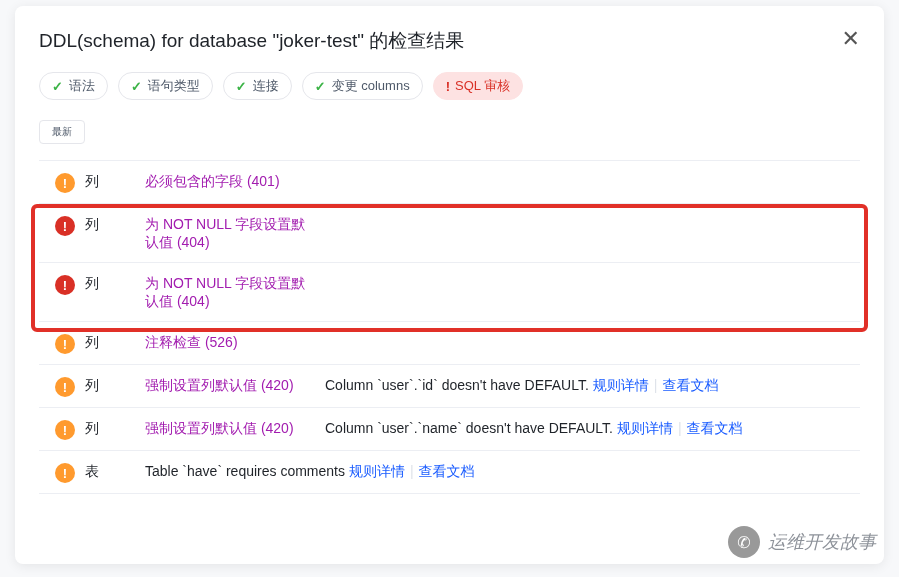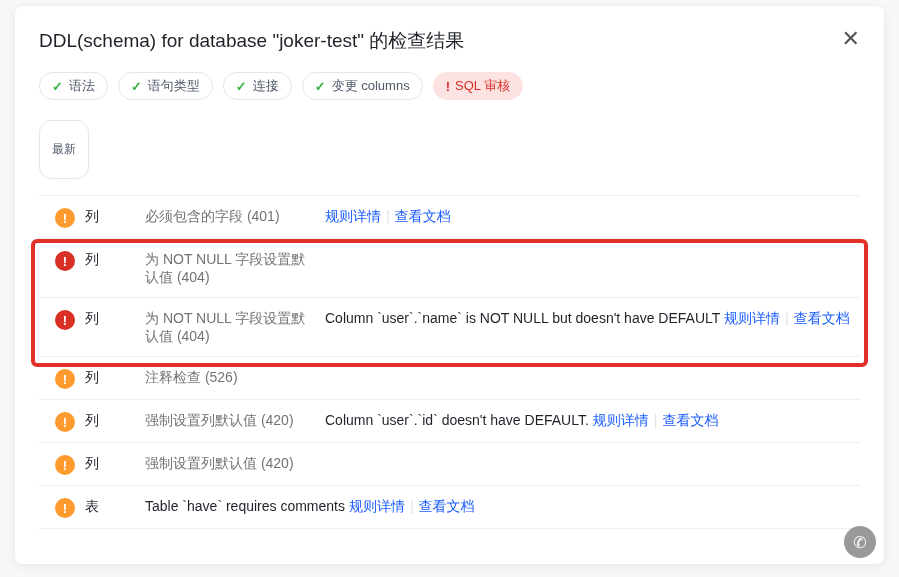--- a/index.html
+++ b/index.html
@@ -24,34 +24,34 @@
     border: 1px solid #e5e6eb; border-radius: 16px;
     padding: 4px 12px; font-size: 13px; color: #4e5969;
     background: #fff;
   }
   .tag .check { color: #3bb346; margin-right: 6px; font-weight: bold; }
   .tag.err { background: #fde2e2; border-color: #fde2e2; color: #d93026; }
   .tag.err .bang { color: #d93026; margin-right: 5px; font-weight: bold; }
 
   .latest {
     display: inline-block; margin-top: 20px;
-    border: 1px solid #e5e6eb; border-radius: 12px;
-    padding: 20px 12px; font-size: 12px; color: #4e5969;
+    border: 1px solid #e5e6eb; border-radius: 4px;
+    padding: 4px 12px; font-size: 10px; color: #4e5969;
   }
 
   .table { margin-top: 16px; border-top: 1px solid #eceef3; position: relative; }
   .row {
     display: flex; align-items: flex-start;
     border-bottom: 1px solid #eceef3;
     padding: 10px 6px;
     font-size: 14px;
   }
   .col-icon { width: 40px; display:flex; align-items:center; justify-content:center; padding-top:2px; }
   .col-cat  { width: 60px; color: #1f2329; padding-top:2px; }
-  .col-rule { width: 180px; color: #737373; padding-top:2px; padding-right:10px; }
+  .col-rule { width: 180px; color: #a21caf; padding-top:2px; padding-right:10px; }
   .col-msg  { flex: 1; color: #1f2329; line-height: 1.55; }
 
   .ic { width: 20px; height: 20px; border-radius: 50%; display:flex; align-items:center; justify-content:center; font-size:13px; font-weight:bold; color:#fff; }
   .ic.warn { background: #ff9a2e; }
   .ic.warn::before { content:"!"; }
   .ic.error { background: #d93026; }
   .ic.error::before { content:"!"; }
 
   .link { color: #1a5cff; cursor: pointer; }
   .sep  { color: #dfe3ea; margin: 0 5px; }
@@ -112,36 +112,35 @@
   <div class="latest">最新</div>
 
   <div class="table" id="table">
     <div class="hi-box"></div>
   <div class="row">
         <div class="col-icon">
           <span class="ic warn"></span>
         </div>
         <div class="col-cat">列</div>
         <div class="col-rule">必须包含的字段 (401)</div>
-        <div class="col-msg"><div><span class="link">规则详情</span><span class="sep">|</span><span class="link">查看文档</span></div></div>
+        <div class="col-msg"></div>
       </div>
       <div class="row">
         <div class="col-icon">
           <span class="ic error"></span>
         </div>
         <div class="col-cat">列</div>
         <div class="col-rule">为 NOT NULL 字段设置默认值 (404)</div>
       </div>
       <div class="row">
         <div class="col-icon">
           <span class="ic error"></span>
         </div>
         <div class="col-cat">列</div>
         <div class="col-rule">为 NOT NULL 字段设置默认值 (404)</div>
-        <div class="col-msg"><span>Column `user`.`name` is NOT NULL but doesn't have DEFAULT </span><span class="link">规则详情</span><span class="sep">|</span><span class="link">查看文档</span></div>
       </div>
       <div class="row">
         <div class="col-icon">
           <span class="ic warn"></span>
         </div>
         <div class="col-cat">列</div>
         <div class="col-rule">注释检查 (526)</div>
       </div>
       <div class="row">
         <div class="col-icon">
@@ -150,26 +149,28 @@
         <div class="col-cat">列</div>
         <div class="col-rule">强制设置列默认值 (420)</div>
         <div class="col-msg"><span>Column `user`.`id` doesn't have DEFAULT. </span><span class="link">规则详情</span><span class="sep">|</span><span class="link">查看文档</span></div>
       </div>
       <div class="row">
         <div class="col-icon">
           <span class="ic warn"></span>
         </div>
         <div class="col-cat">列</div>
         <div class="col-rule">强制设置列默认值 (420)</div>
+        <div class="col-msg"><span>Column `user`.`name` doesn't have DEFAULT. </span><span class="link">规则详情</span><span class="sep">|</span><span class="link">查看文档</span></div>
       </div>
       <div class="row">
         <div class="col-icon">
           <span class="ic warn"></span>
         </div>
         <div class="col-cat">表</div>
         <div class="col-msg"><span>Table `have` requires comments </span><span class="link">规则详情</span><span class="sep">|</span><span class="link">查看文档</span></div>
       </div>
     </div>
 
   <div class="watermark">
     <span class="wm-ic">✆</span>
+    <span>运维开发故事</span>
   </div>
 </div>
 
 </body></html>

